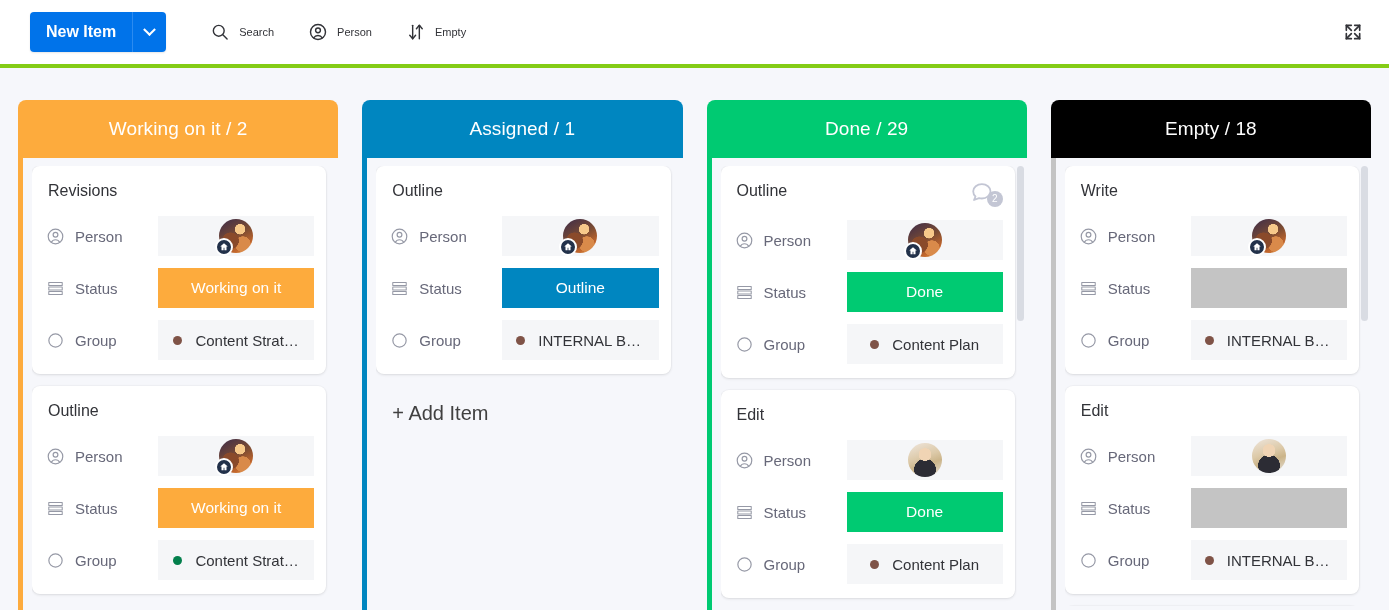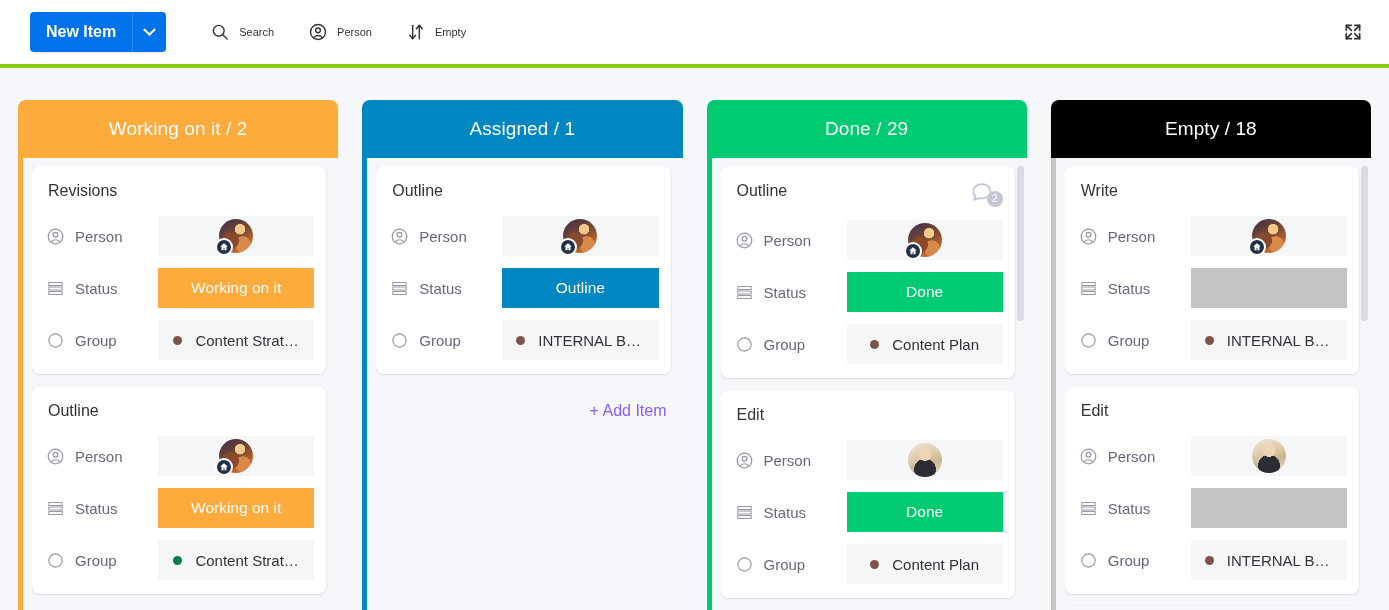--- a/index.html
+++ b/index.html
@@ -271,24 +271,23 @@
   .group-inner {
     display: flex;
     align-items: center;
     width: 100%;
     padding: 0 14px;
     justify-content: center;
   }
 
   .add-item {
     padding: 16px 4px 10px 16px;
-    color: #8b5cf6;
-    font-size: 16px;
+    color: #404040;
+    font-size: 20px;
     cursor: pointer;
-    text-align: right;
   }
 </style>
 </head>
 <body>
 
 <div class="toolbar">
 
   <div class="new-item-group">
     <button class="new-item-main">New Item</button>
     <div class="new-item-caret">

